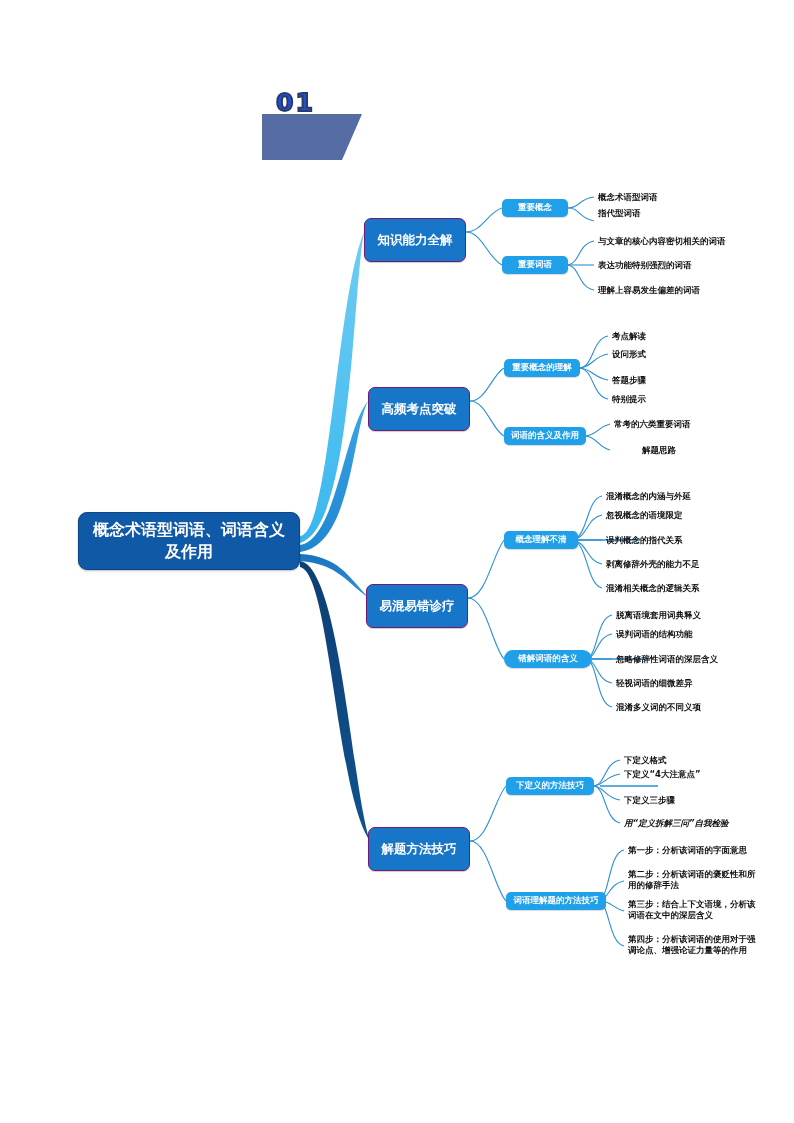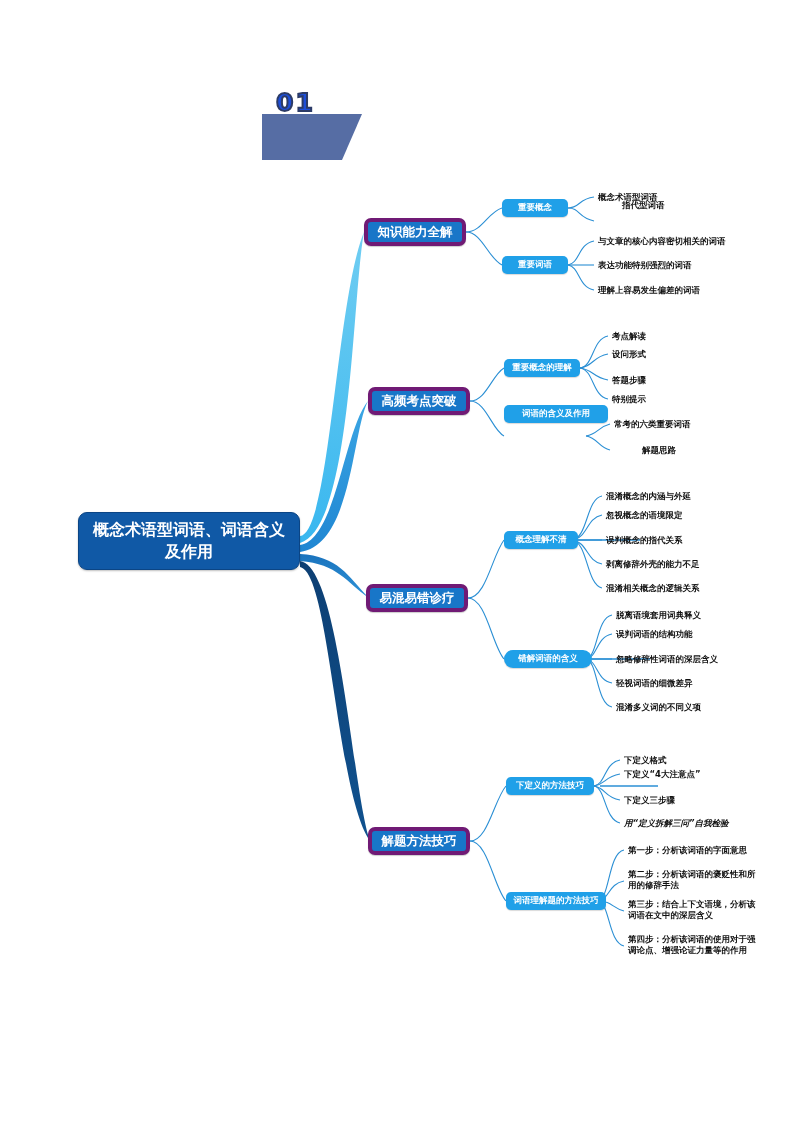--- a/index.html
+++ b/index.html
@@ -54,21 +54,21 @@
     background:#1059a6;border:1px solid #0b4585;border-radius:9px;
     display:flex;align-items:center;justify-content:center;
     box-shadow:0 1px 2px rgba(0,0,0,.25);
   }
   .root span{
     color:#fff;font-size:16px;font-weight:700;line-height:1.35;
     text-align:center;padding:0 10px;
   }
 
   .lvl1{
-    height:28px;background:#1876c8;border:4px solid #701a75;border-radius:7px;
+    height:44px;background:#1876c8;border:1px solid #701a75;border-radius:7px;
     display:flex;align-items:center;justify-content:center;
     box-shadow:0 1px 1px rgba(0,0,0,.2);
   }
   .lvl1 span{color:#fff;font-size:12.5px;font-weight:700;white-space:nowrap;padding:0 10px;}
 
   .lvl2{
     height:18px;background:#20a0e8;border-radius:5px;
     display:flex;align-items:center;justify-content:center;
     box-shadow:0 1px 1px rgba(0,0,0,.15);
   }
@@ -173,32 +173,32 @@
   <div class="node lvl1" style="left:364px;top:218px;width:102px;">
     <span>知识能力全解</span>
   </div>
   <div class="node lvl2" style="left:502px;top:199px;width:66px;">
     <span>重要概念</span>
   </div>
   <div class="node lvl2" style="left:502px;top:256px;width:66px;">
     <span>重要词语</span>
   </div>
   <div class="node leaf" style="left:598px;top:192px;">概念术语型词语</div>
-  <div class="node leaf" style="left:598px;top:200px;margin-left:24px;">指代型词语</div>
+  <div class="node leaf" style="left:598px;top:208px;">指代型词语</div>
   <div class="node leaf" style="left:598px;top:236px;">与文章的核心内容密切相关的词语</div>
   <div class="node leaf" style="left:598px;top:260px;">表达功能特别强烈的词语</div>
   <div class="node leaf" style="left:598px;top:285px;">理解上容易发生偏差的词语</div>
 
   <div class="node lvl1" style="left:368px;top:387px;width:102px;">
     <span>高频考点突破</span>
   </div>
   <div class="node lvl2" style="left:504px;top:359px;width:76px;">
     <span>重要概念的理解</span>
   </div>
-  <div class="node lvl2" style="left:504px;top:405px;width:104px;">
+  <div class="node lvl2" style="left:504px;top:427px;width:82px;">
     <span>词语的含义及作用</span>
   </div>
   <div class="node leaf" style="left:612px;top:331px;">考点解读</div>
   <div class="node leaf" style="left:612px;top:349px;">设问形式</div>
   <div class="node leaf" style="left:612px;top:375px;">答题步骤</div>
   <div class="node leaf" style="left:612px;top:394px;">特别提示</div>
   <div class="node leaf" style="left:614px;top:419px;">常考的六类重要词语</div>
   <div class="node leaf" style="left:642px;top:445px;">解题思路</div>
 
   <div class="node lvl1" style="left:366px;top:584px;width:102px;">

